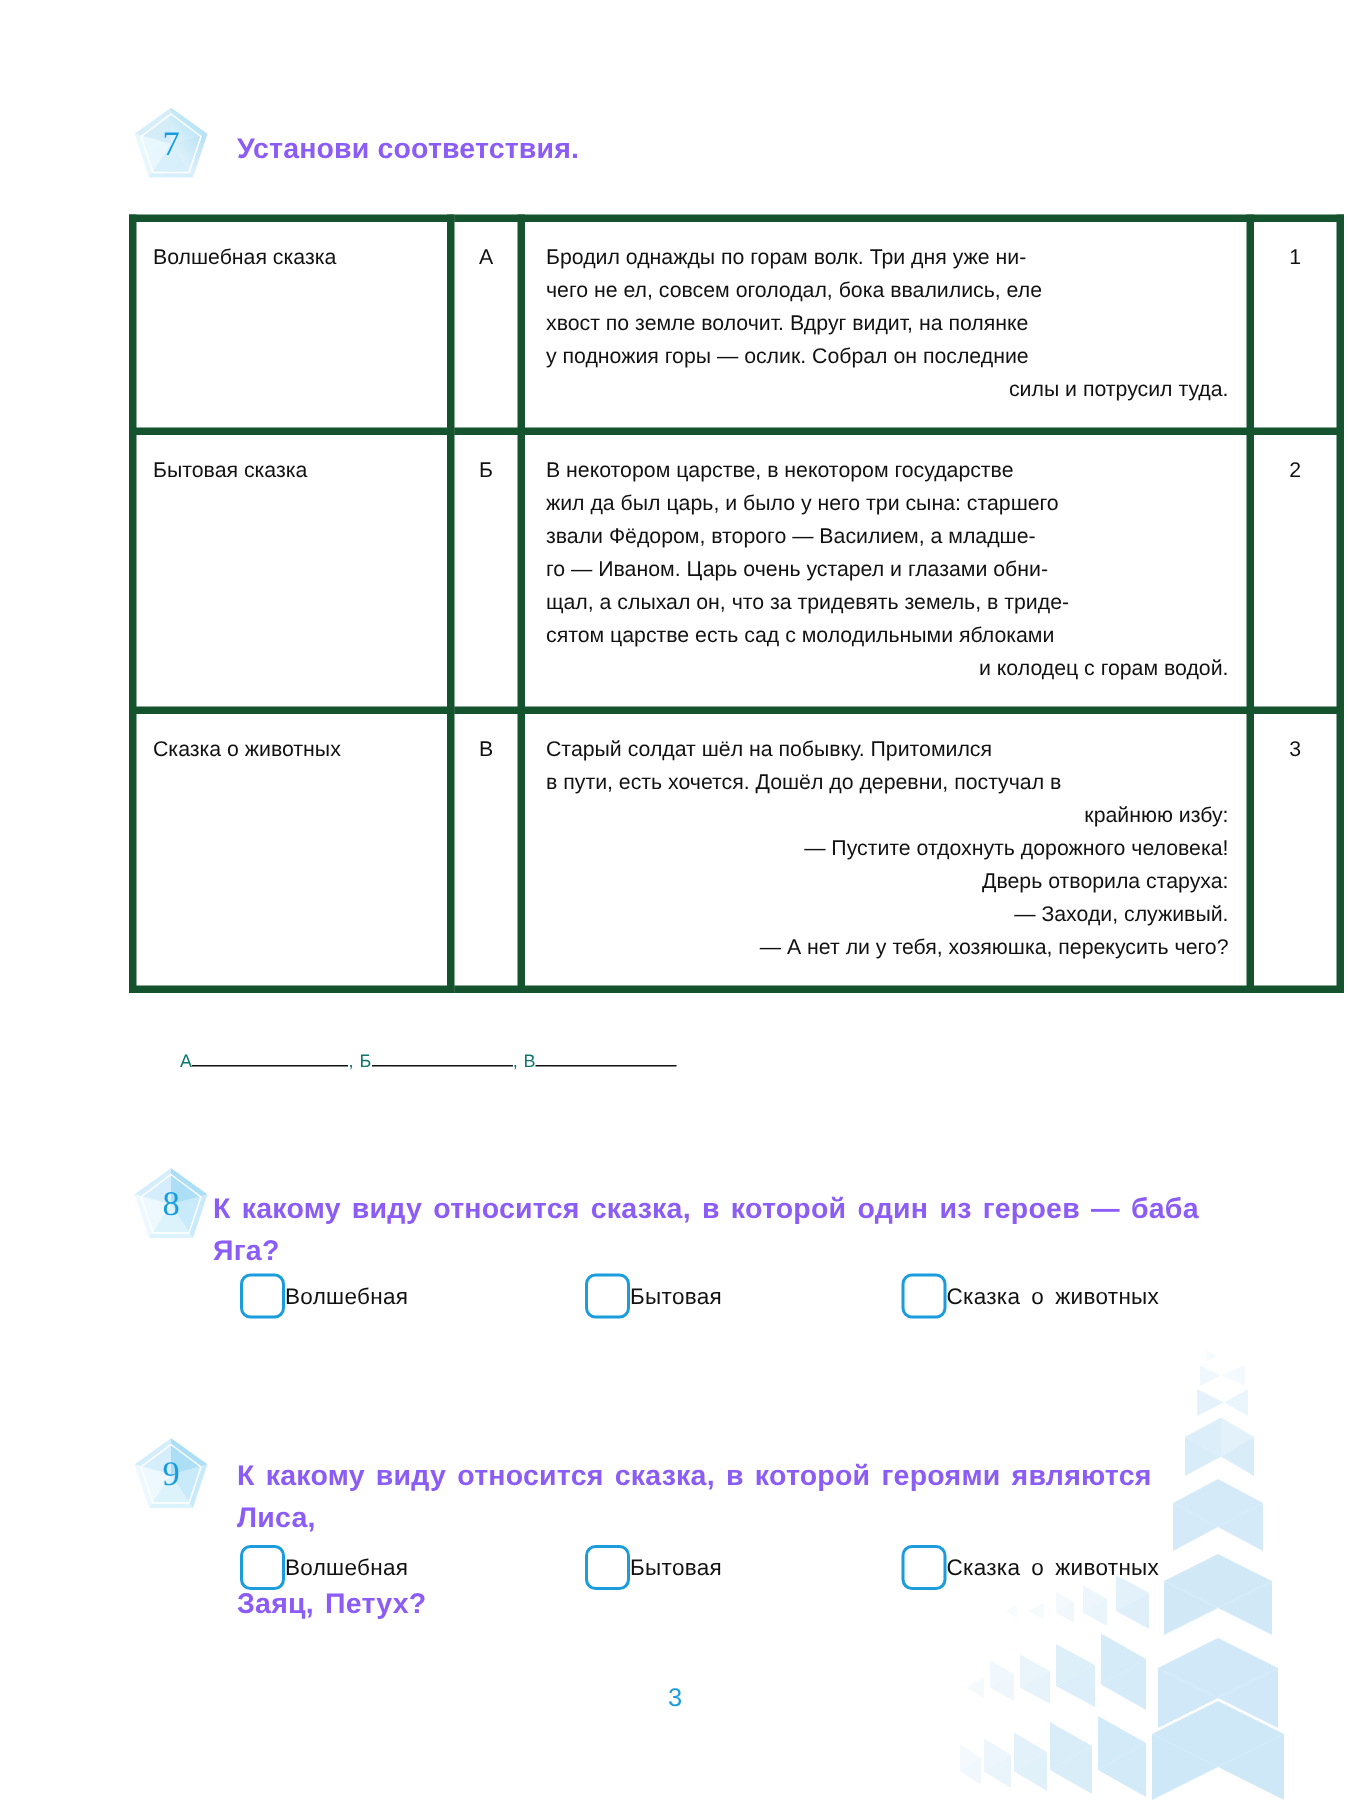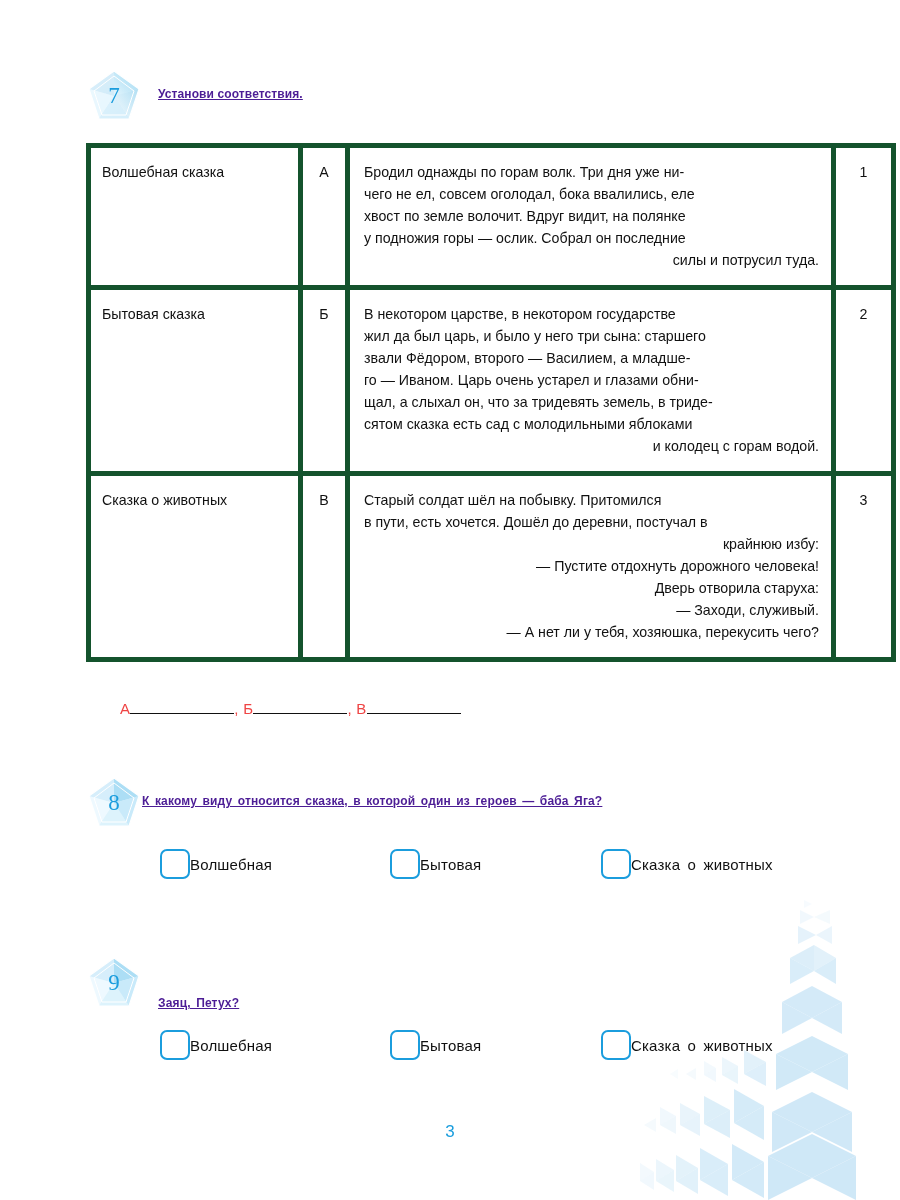--- a/index.html
+++ b/index.html
@@ -56,27 +56,26 @@
     top: 50%;
     transform: translateY(-50%);
     text-align: center;
     font-family: "Liberation Serif", serif;
     font-size: 23px;
     color: #1b9ddd;
     font-weight: 400;
     letter-spacing: 0;
   }
   .task-title {
-    font-size: 12px;
+    font-size: 19px;
     font-weight: bold;
     line-height: 1.45;
-    color: #4c1d95;
+    color: #8b5cf6;
     padding-top: 8px;
     letter-spacing: 0.1px;
-    text-decoration: underline;
   }
   .task-title.narrow { letter-spacing: 0.15px; word-spacing: 2px; }
 
   
   .match-table {
     position: absolute;
     left: 86px;
     top: 143px;
     width: 730px;
     border-collapse: collapse;
@@ -104,22 +103,22 @@
   .match-table td.c-num { width: 51px; text-align: center; padding-left: 2px; padding-right: 2px; }
   .c-text p { margin: 0; }
   .c-text p.j { text-align: justify; text-align-last: left; }
   .c-text p.nj { text-align: right; }
 
   
   .answer-line {
     position: absolute;
     left: 120px;
     top: 700px;
-    font-size: 15px;
-    color: #ef4444;
+    font-size: 12px;
+    color: #0f766e;
     letter-spacing: 0.3px;
     white-space: nowrap;
   }
   .answer-line .blank {
     display: inline-block;
     border-bottom: 1.6px solid #111;
     vertical-align: baseline;
   }
   .blank.b1 { width: 104px; }
   .blank.b2 { width: 94px; }
@@ -289,21 +288,21 @@
       </tr>
       <tr>
         <td class="c-label">Бытовая сказка</td>
         <td class="c-letter">Б</td>
         <td class="c-text">
           <p class="j">В некотором царстве, в некотором государстве</p>
           <p class="j">жил да был царь, и было у него три сына: старшего</p>
           <p class="j">звали Фёдором, второго — Василием, а младше-</p>
           <p class="j">го — Иваном. Царь очень устарел и глазами обни-</p>
           <p class="j">щал, а слыхал он, что за тридевять земель, в триде-</p>
-          <p class="j">сятом сказка есть сад с молодильными яблоками</p>
+          <p class="j">сятом царстве есть сад с молодильными яблоками</p>
           <p class="nj">и колодец с горам водой.</p>
         </td>
         <td class="c-num">2</td>
       </tr>
       <tr>
         <td class="c-label">Сказка о животных</td>
         <td class="c-letter">В</td>
         <td class="c-text">
           <p class="j">Старый солдат шёл на побывку. Притомился</p>
           <p class="j">в пути, есть хочется. Дошёл до деревни, постучал в</p>
@@ -362,20 +361,21 @@
         <polygon points="53,21 43,51 28,28" fill="#c4e8f9" opacity="0.85"></polygon>
         <polygon points="3,21 28,3 28,28" fill="#d2ecfa" opacity="0.8"></polygon>
         <polygon points="13,51 3,21 28,28" fill="#eefaff" opacity="0.9"></polygon>
         <polygon points="43,51 13,51 28,28" fill="#dcf2fc" opacity="0.85"></polygon>
         <polygon points="28,3 53,21 43,51 13,51 3,21" fill="none" stroke="#ffffff" stroke-width="1.2"></polygon>
         <polygon points="28,8 48,23 40,47 16,47 8,23" fill="none" stroke="#ffffff" stroke-width="1"></polygon>
       </svg>
       <div class="num">9</div>
     </div>
     <div style="margin-left:16px;">
+      <div class="task-title narrow" style="padding-top:6px;">К какому виду относится сказка, в которой героями являются Лиса,</div>
       <div class="task-title narrow" style="padding-top:2px;margin-top:28px;">Заяц, Петух?</div>
     </div>
   </div>
 
   <div class="choice-row" style="left:160px; top:1030px;">
     <div class="choice" style="width:230px;">
       <span class="checkbox"></span>
       <span class="choice-label">Волшебная</span>
     </div>
     <div class="choice" style="width:211px;">

